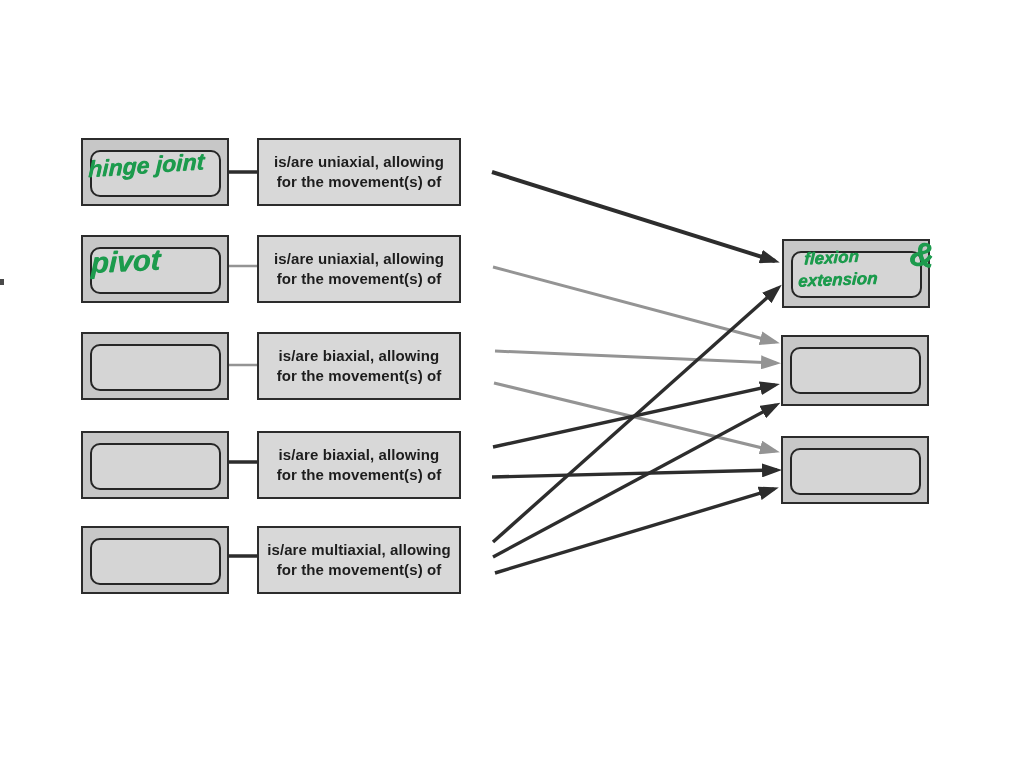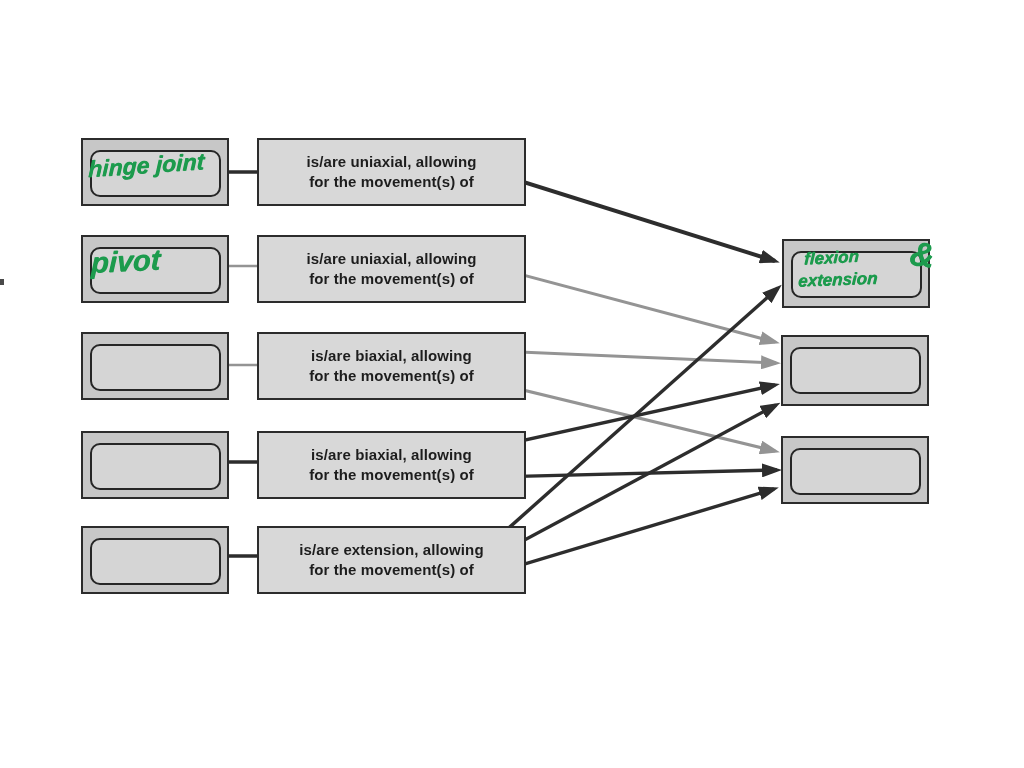--- a/index.html
+++ b/index.html
@@ -11,21 +11,21 @@
   .slot-box{
     position:absolute;width:148px;height:68px;background:#c7c7c7;
     border:2.5px solid #2c2c2c;box-sizing:border-box;
   }
   .slot-inner{
     position:absolute;left:7px;top:10px;width:127px;height:43px;
     background:#d5d5d5;border:2px solid #262626;border-radius:10px;
   }
   
   .stmt-box{
-    position:absolute;width:269px;height:68px;background:#d8d8d8;
+    position:absolute;width:204px;height:68px;background:#d8d8d8;
     border:2.5px solid #2c2c2c;box-sizing:border-box;
     display:flex;flex-direction:column;align-items:center;justify-content:center;
   }
   .stmt-line{
     font-size:15px;font-weight:bold;color:#1d1d1d;line-height:20px;
     white-space:nowrap;letter-spacing:0.1px;
   }
   
   .ink{
     position:absolute;color:#1c9b4d;font-style:italic;font-weight:bold;
@@ -103,21 +103,21 @@
   </div>
   <div class="stmt-box" style="left:257px;top:332px;">
     <span class="stmt-line">is/are biaxial, allowing</span>
     <span class="stmt-line">for the movement(s) of</span>
   </div>
   <div class="stmt-box" style="left:257px;top:431px;">
     <span class="stmt-line">is/are biaxial, allowing</span>
     <span class="stmt-line">for the movement(s) of</span>
   </div>
   <div class="stmt-box" style="left:257px;top:526px;">
-    <span class="stmt-line">is/are extension, allowing</span>
+    <span class="stmt-line">is/are multiaxial, allowing</span>
     <span class="stmt-line">for the movement(s) of</span>
   </div>
 
   <div class="slot-box" style="left:782px;top:239px;height:69px;">
     <div class="slot-inner"></div>
     <div class="ink ink-flex1">flexion</div>
     <div class="ink ink-amp">&amp;</div>
     <div class="ink ink-flex2">extension</div>
   </div>
   <div class="slot-box" style="left:781px;top:335px;height:71px;">

